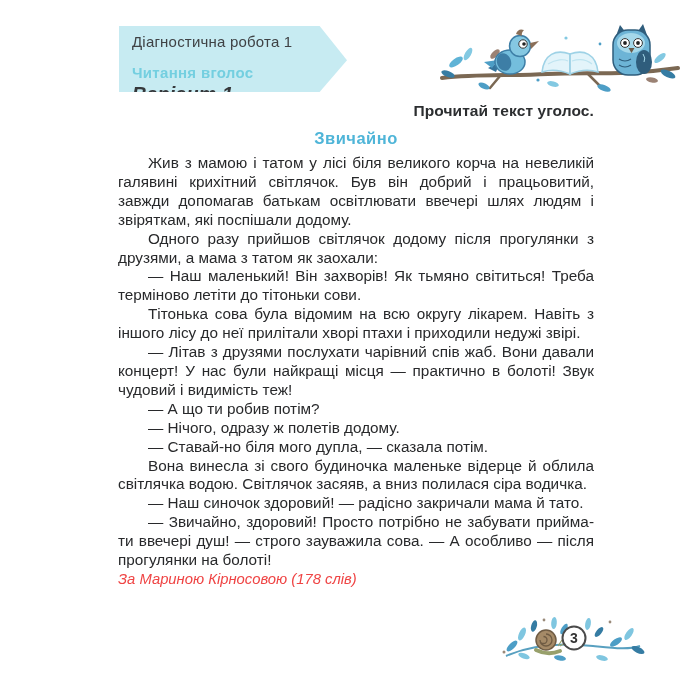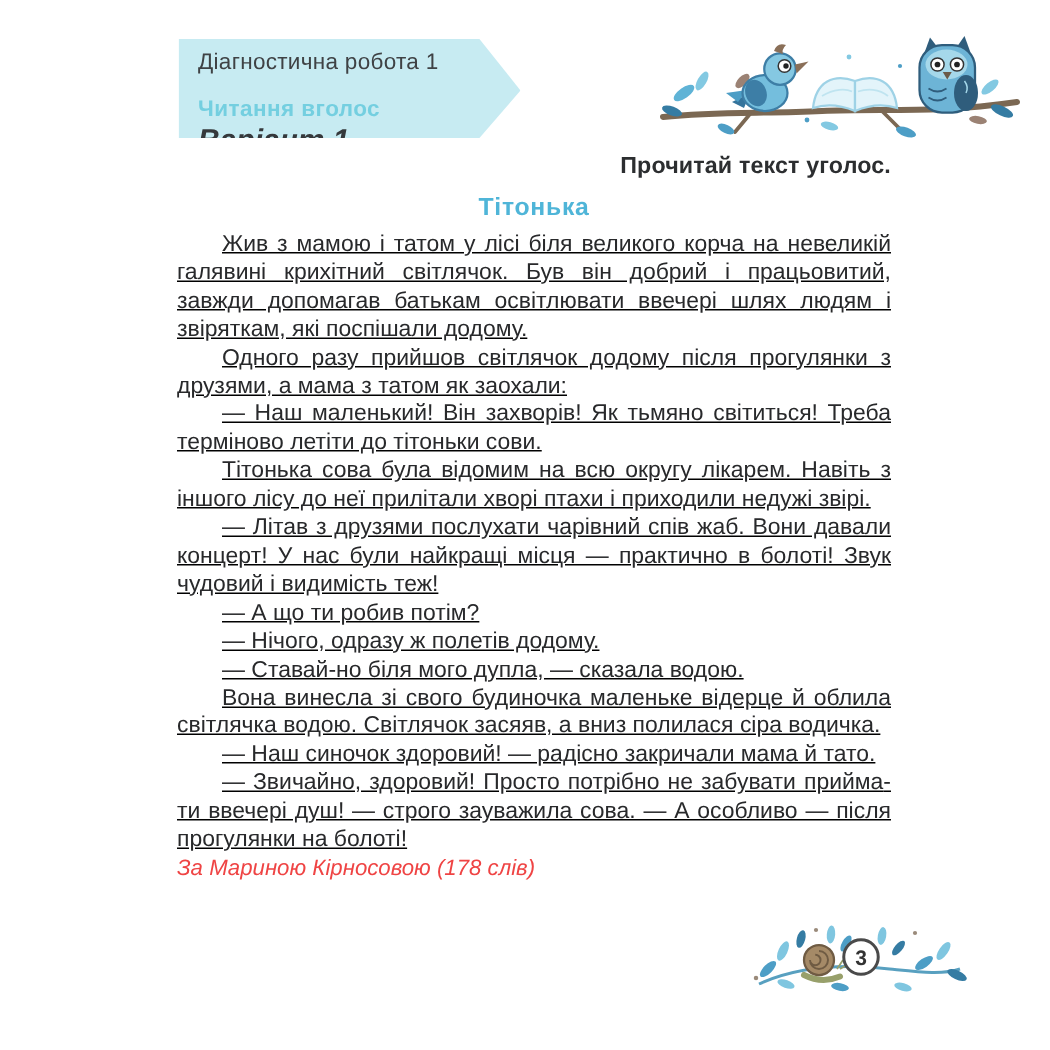--- a/index.html
+++ b/index.html
@@ -27,21 +27,21 @@
 
   .birds { position:absolute; left:438px; top:14px; width:244px; height:78px; }
   .footer-deco { position:absolute; left:498px; top:614px; width:150px; height:56px; }
 
   .page-body { position:absolute; left:118px; top:102px; width:476px; }
   .instruction { font-weight:bold; font-size:15.5px; color:#2c2e30; letter-spacing:0.1px;text-align:right; }
   .story-title {
     text-align:center; font-weight:bold; font-size:16.5px;
     color:#4fb5d8; margin-top:9px; letter-spacing:0.5px;
   }
-  .story { margin-top:6px;text-decoration:underline; }
+  .story { margin-top:6px; }
   .story p {
     margin:0; text-indent:30px; text-align:justify;
     font-size:15.3px; line-height:18.9px; color:#28292b;
   }
   .attribution {
     text-align:left; font-style:italic; font-size:14.8px;
     color:#ef4444; margin-top:1px; padding-right:2px;
   }
 </style>
 </head>
@@ -109,30 +109,30 @@
       <path d="M190.5,34 L196.5,34 L193.5,39 Z" fill="#6b5a48"></path>
       <ellipse cx="206" cy="48" rx="8" ry="12" fill="#2f5d7c"></ellipse>
       <path d="M205,40 q3,4 1,8" stroke="#a5d8ea" stroke-width="1" fill="none"></path>
       <path d="M181,45 q6,4 12,0" stroke="#2f5d7c" stroke-width="1.2" fill="none"></path>
       <path d="M181,51 q6,4 12,0" stroke="#2f5d7c" stroke-width="1.2" fill="none"></path>
     </g>
   </svg>
 
   <div class="page-body">
     <div class="instruction">Прочитай текст уголос.</div>
-    <div class="story-title">Тітонька</div>
+    <div class="story-title">Звичайно</div>
     <div class="story">
       <p>Жив з мамою і татом у лісі біля великого корча на невеликій галявині крихітний світлячок. Був він добрий і працьовитий, завжди допомагав батькам освітлювати ввечері шлях людям і звіряткам, які поспішали додому.</p>
       <p>Одного разу прийшов світлячок додому після прогулянки з друзями, а мама з татом як заохали:</p>
       <p>— Наш маленький! Він захворів! Як тьмяно світиться! Треба терміново летіти до тітоньки сови.</p>
       <p>Тітонька сова була відомим на всю округу лікарем. Навіть з іншого лісу до неї прилітали хворі птахи і приходили недужі звірі.</p>
       <p>— Літав з друзями послухати чарівний спів жаб. Вони давали концерт! У нас були найкращі місця — практично в болоті! Звук чудовий і видимість теж!</p>
       <p>— А що ти робив потім?</p>
       <p>— Нічого, одразу ж полетів додому.</p>
-      <p>— Ставай-но біля мого дупла, — сказала водою.</p>
+      <p>— Ставай-но біля мого дупла, — сказала потім.</p>
       <p>Вона винесла зі свого будиночка маленьке відерце й облила світлячка водою. Світлячок засяяв, а вниз полилася сіра водичка.</p>
       <p>— Наш синочок здоровий! — радісно закричали мама й тато.</p>
       <p>— Звичайно, здоровий! Просто потрібно не забувати прийма­ти ввечері душ! — строго зауважила сова. — А особливо — після прогулянки на болоті!</p>
     </div>
     <div class="attribution">За Мариною Кірносовою (178 слів)</div>
   </div>
 
   <svg class="footer-deco" viewBox="0 0 150 56" aria-hidden="true">
     <path d="M8,42 C30,32 60,28 95,32 C115,34 130,36 142,32" stroke="#58a0c0" stroke-width="2" fill="none"></path>
     <g>

